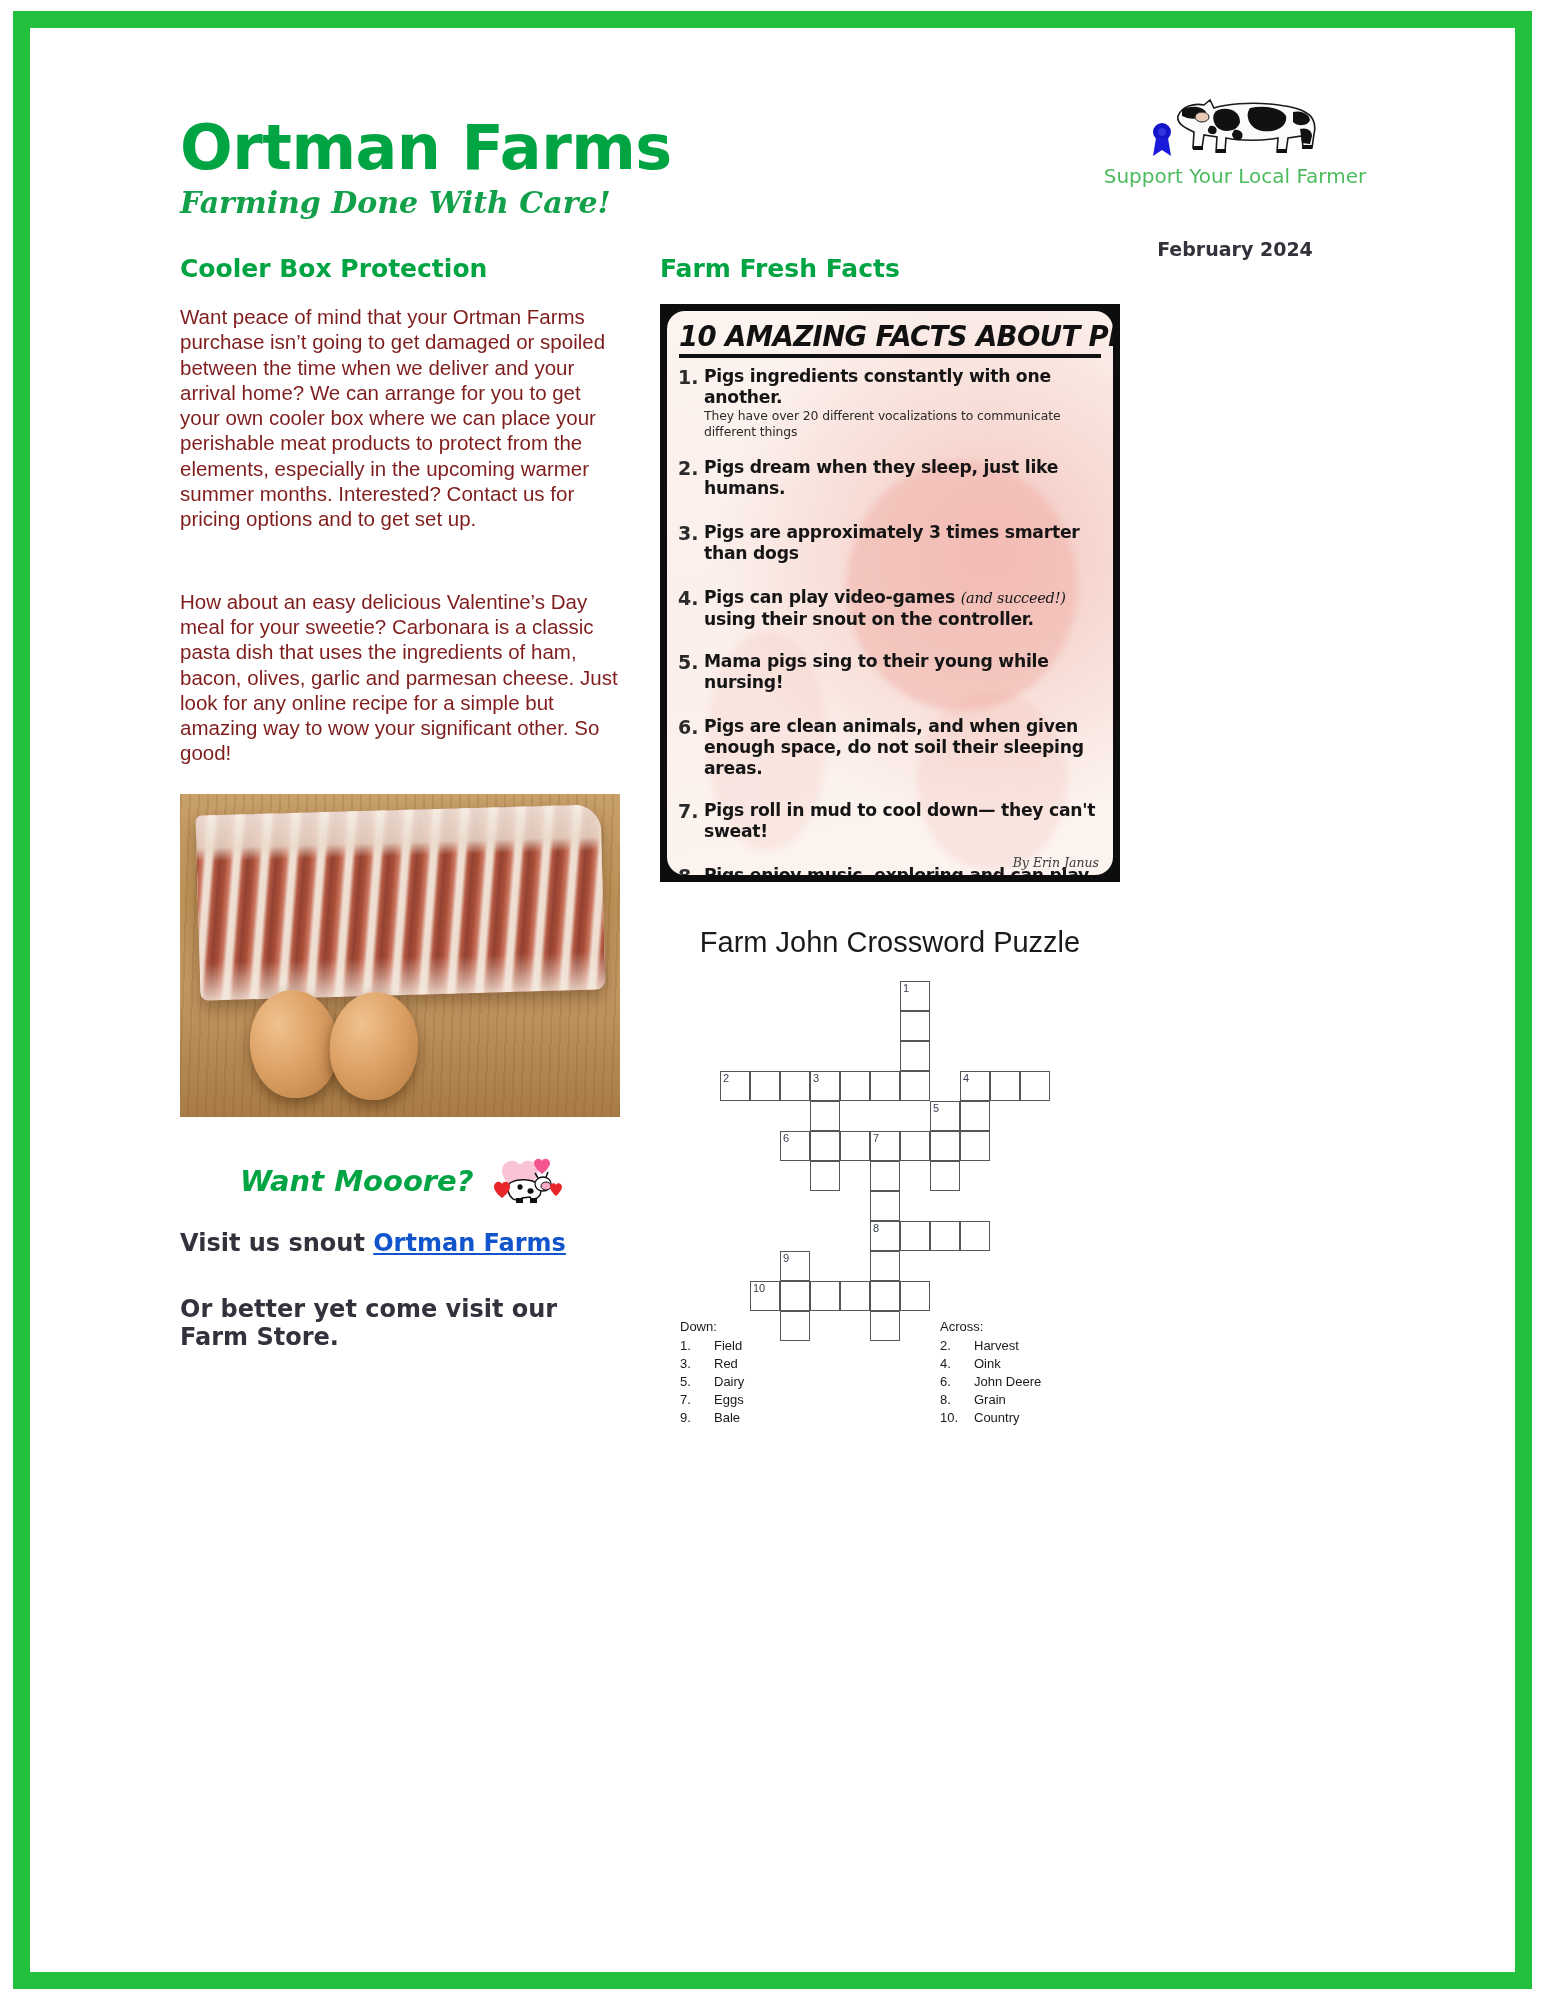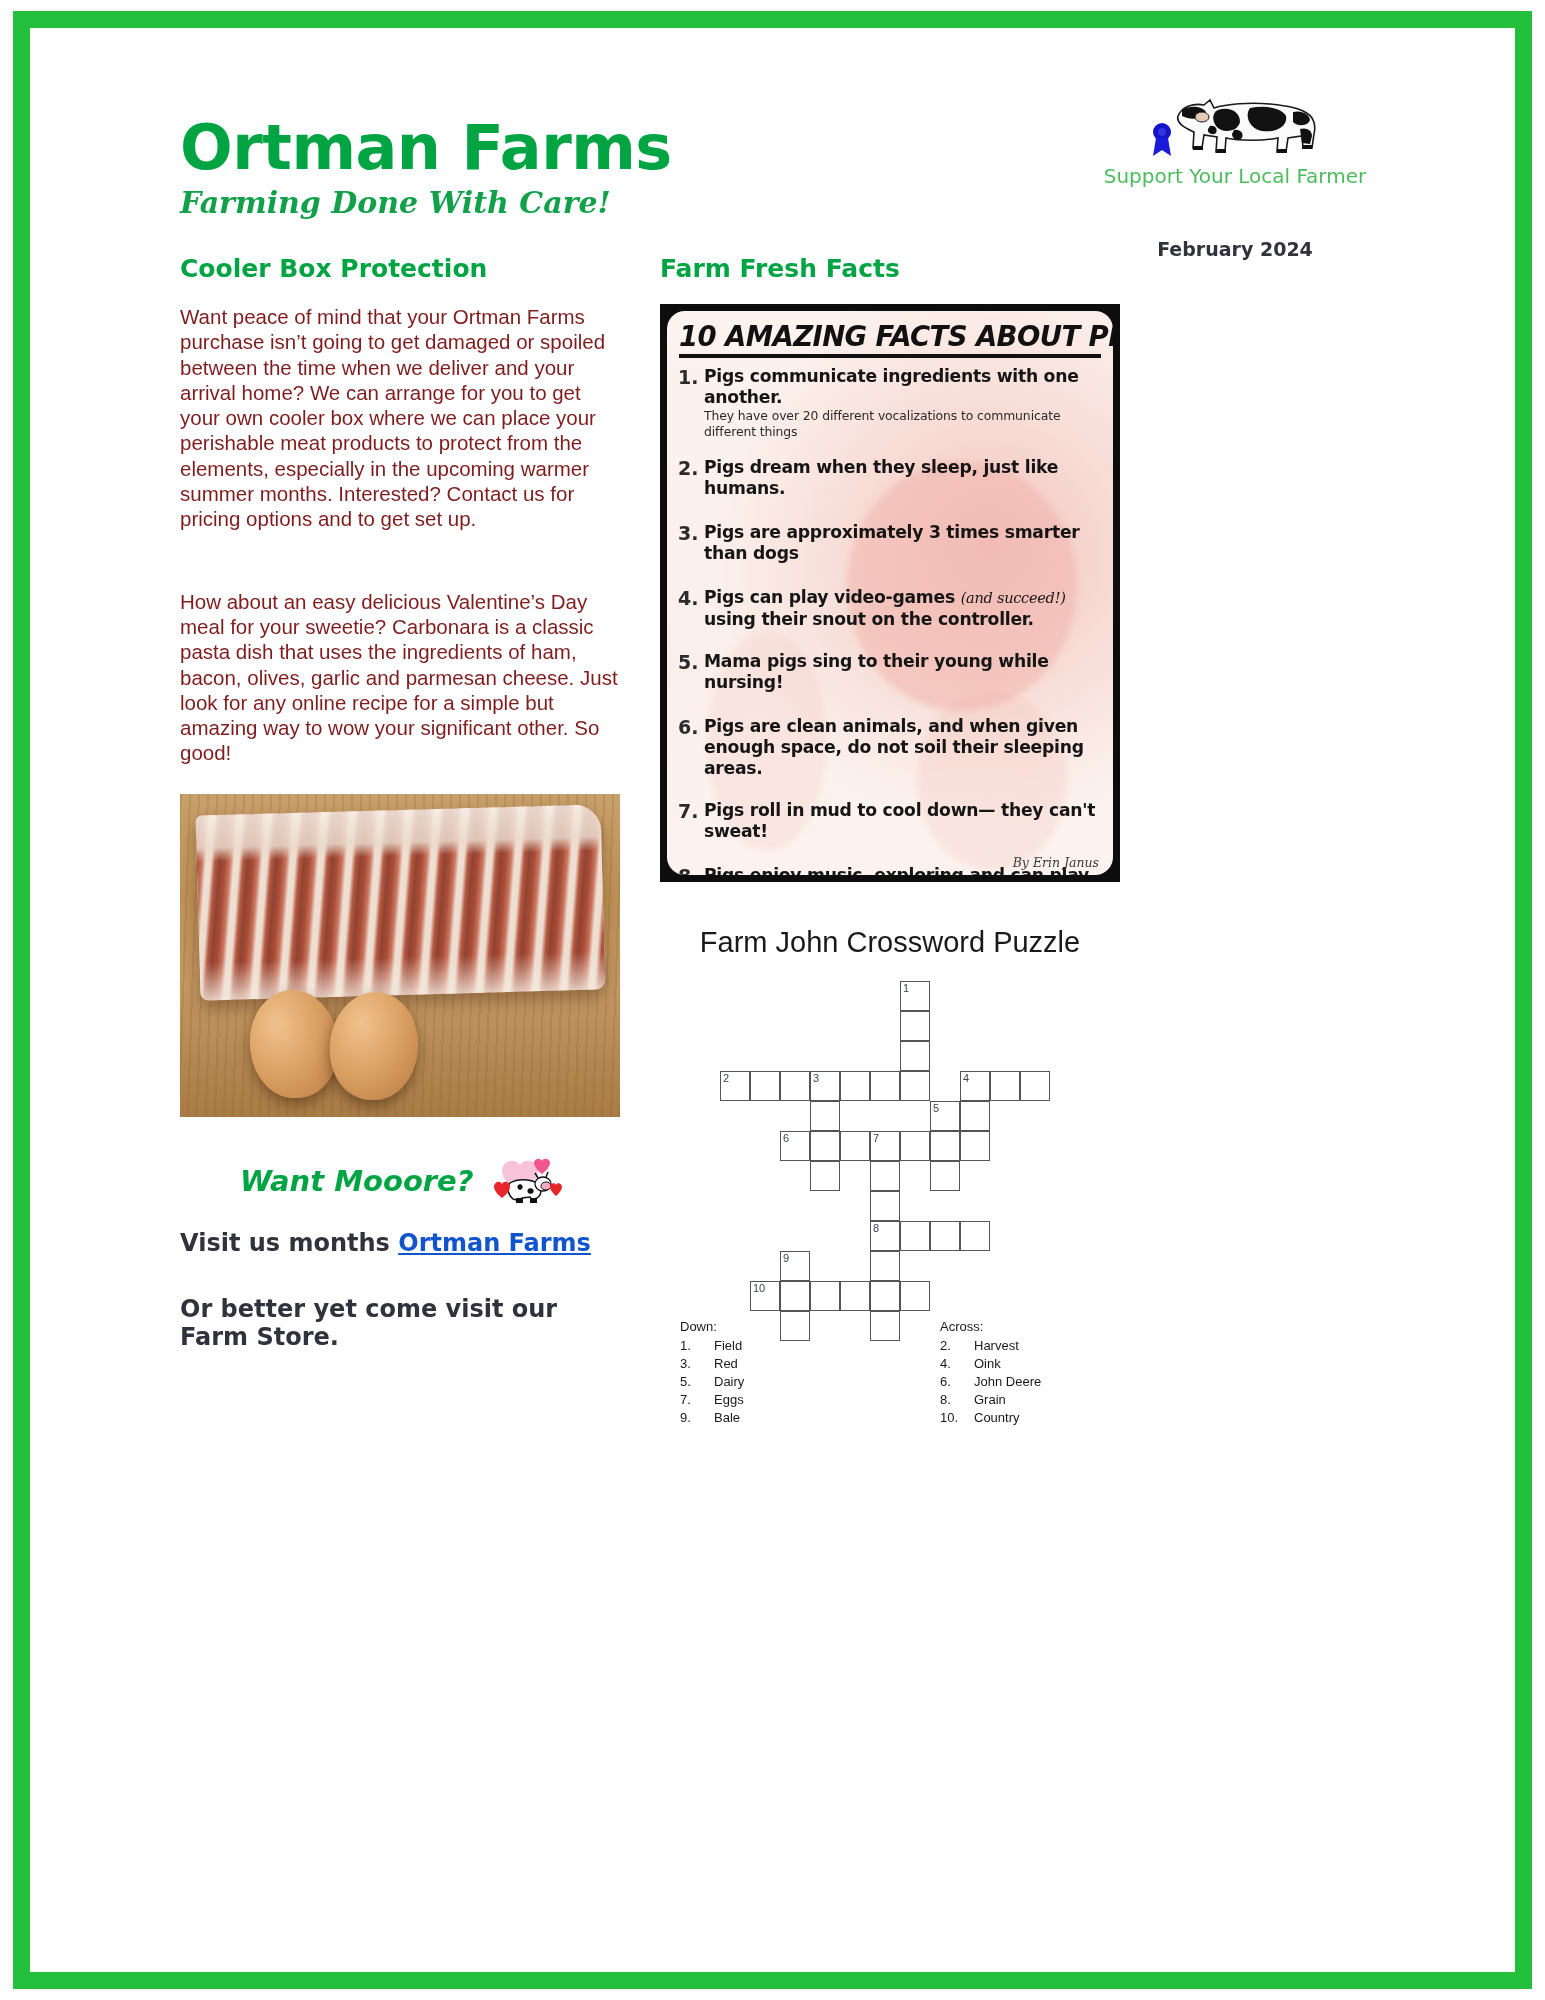--- a/index.html
+++ b/index.html
@@ -408,42 +408,42 @@
               <path d="M50 25 L47 20 M58 24 L60 19" stroke="#111" stroke-width="1.5" fill="none"></path>
               <path d="M6 34 C6 29 12 27 14 31 C16 27 22 29 22 34 C22 39 14 45 14 45 C14 45 6 39 6 34 Z" fill="#E8262C"></path>
               <path d="M62 34 C62 30 67 29 68 32 C69 29 74 30 74 34 C74 38 68 43 68 43 C68 43 62 38 62 34 Z" fill="#E8262C"></path>
               <rect x="28" y="45" width="7" height="5" fill="#111"></rect>
               <rect x="42" y="45" width="7" height="5" fill="#111"></rect>
             </svg>
           </span>
         </div>
 
         <div class="visit-line">
-          <span>Visit us months </span><a href="#" class="visit-link">Ortman Farms</a>
+          <span>Visit us snout </span><a href="#" class="visit-link">Ortman Farms</a>
         </div>
 
         <div class="store-line">Or better yet come visit our Farm Store.</div>
       </div>
 
       <div class="col-right">
 
         <div class="sec-heading">Farm Fresh Facts</div>
 
         <div class="pig-poster">
           <div class="pig-inner">
             <div class="pig-shape" style="left:180px;top:150px;width:230px;height:250px;"></div>
             <div class="pig-shape" style="left:40px;top:320px;width:120px;height:220px;opacity:.35;"></div>
             <div class="pig-shape" style="left:250px;top:380px;width:150px;height:180px;opacity:.4;"></div>
 
             <div class="poster-title">10 AMAZING FACTS ABOUT PIGS</div>
 
             <div class="fact">
               <div class="fact-num">1.</div>
               <div class="fact-body">
-                <div class="fact-main">Pigs communicate ingredients with one another.</div>
+                <div class="fact-main">Pigs ingredients constantly with one another.</div>
                 <div class="fact-sub">They have over 20 different vocalizations to communicate different things</div>
               </div>
             </div>
 
             <div style="height:13px;"></div>
             <div class="fact">
               <div class="fact-num">2.</div>
               <div class="fact-body">
                   <div class="fact-main">Pigs dream when they sleep, just like humans.</div>
                 </div>

